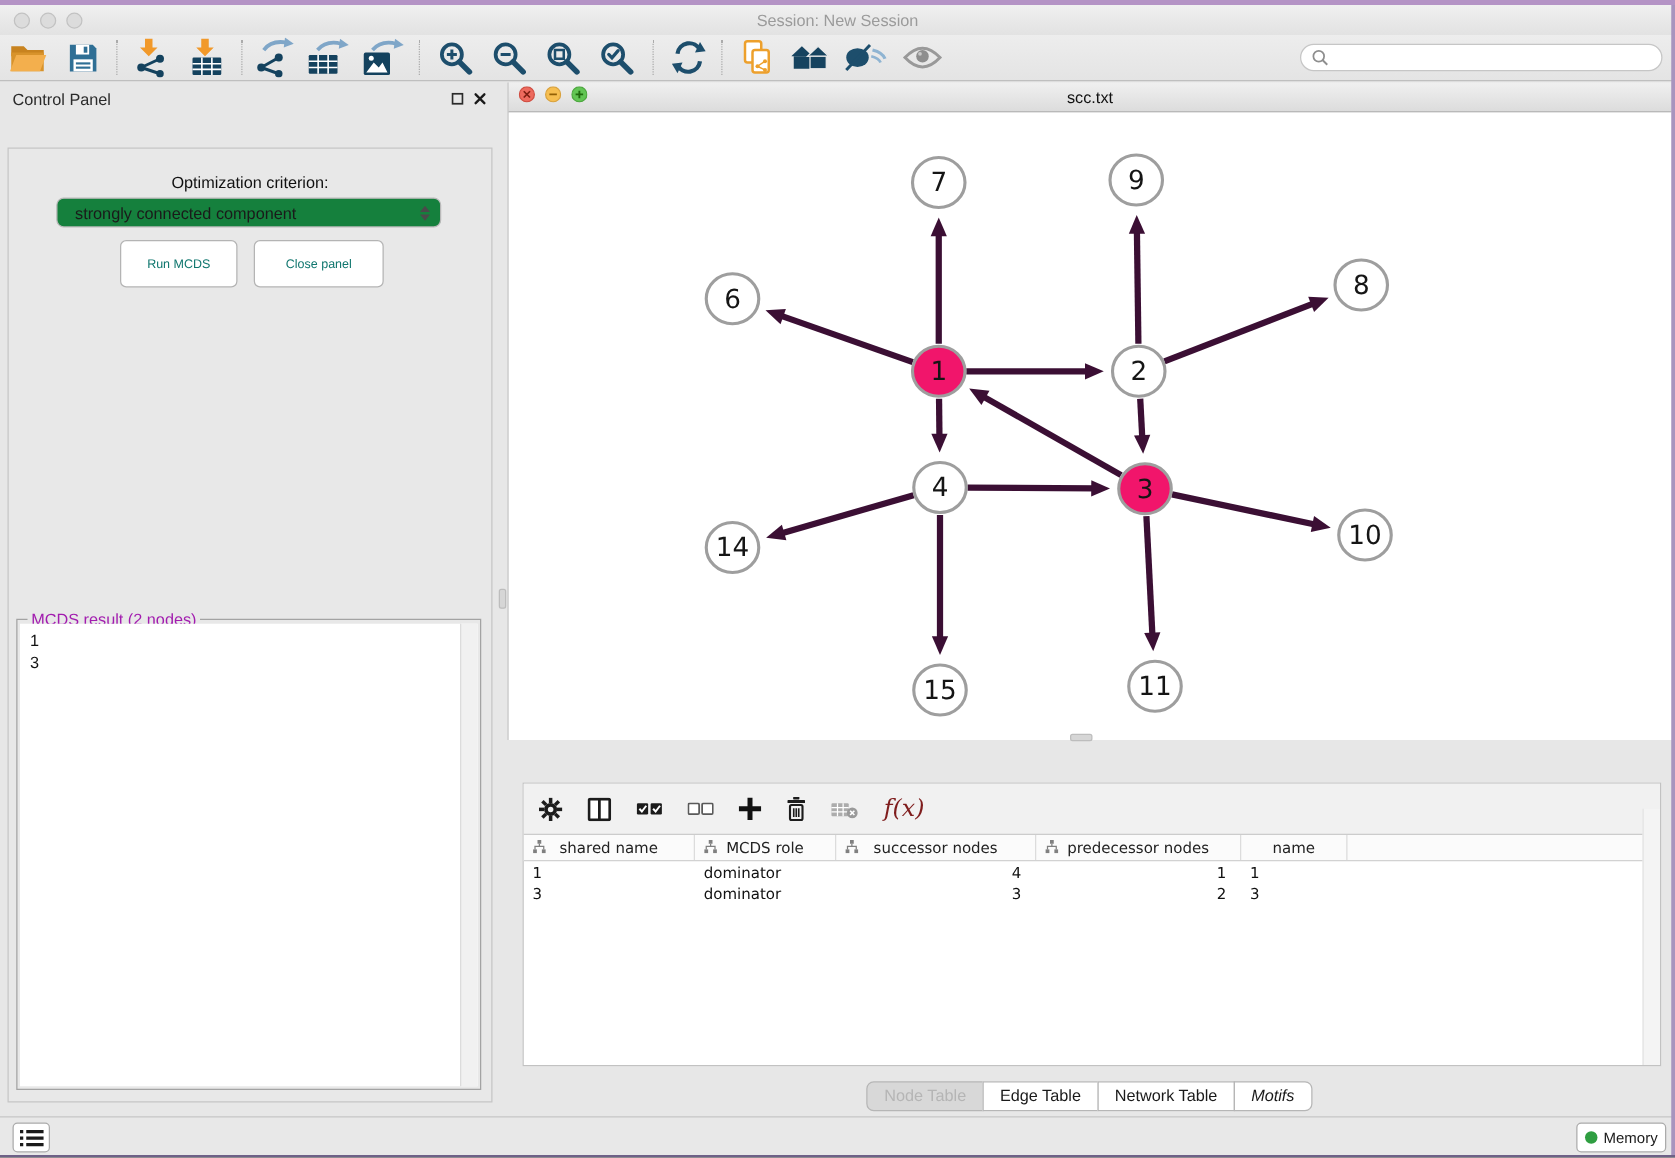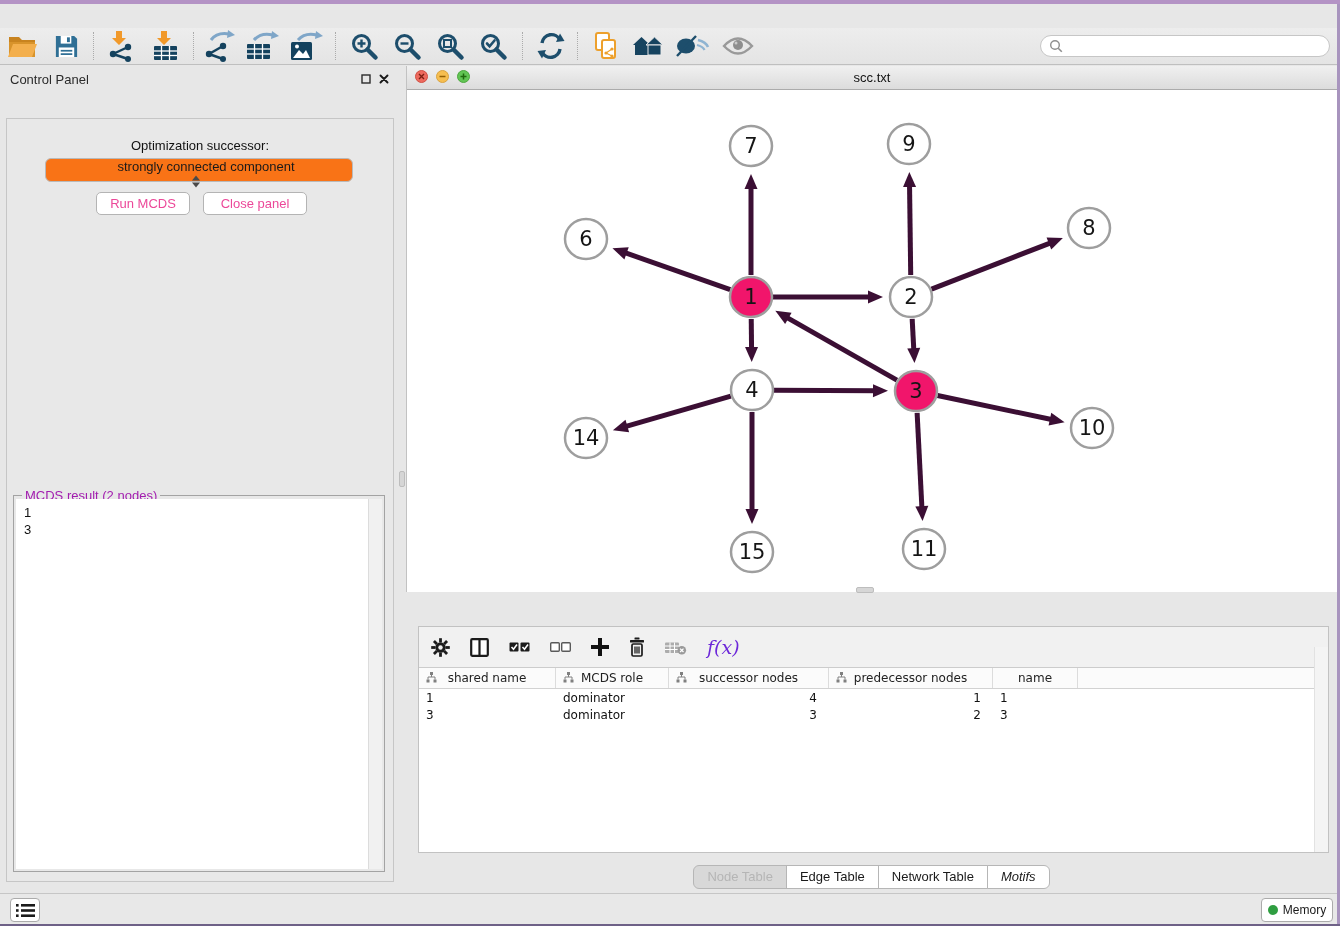--- a/index.html
+++ b/index.html
@@ -33,27 +33,27 @@
   .panel-ic{position:absolute;top:7px;width:12px;height:12px;display:flex;align-items:center;justify-content:center;}
   .cp-tabs{position:absolute;left:0;top:30px;width:100%;display:flex;justify-content:center;}
   .tab{height:20px;line-height:20px;padding:0 14px;font-size:13px;background:#fff;border:1px solid #B6B6B6;
        margin-left:-1px;cursor:default;}
   .tab:first-child{border-radius:5px 0 0 5px;margin-left:0;}
   .tab:last-child{border-radius:0 5px 5px 0;}
   .tab.sel-gray{background:#DBDBDB;color:#B3B3B3;}
   .cp-content{position:absolute;left:6px;top:52px;width:388px;height:764px;background:#E8E8E8;
               border:1px solid #C6C6C6;box-sizing:border-box;}
   .opt-label{position:absolute;top:19px;width:100%;text-align:center;font-size:13px;color:#111;}
-  .dropdown{position:absolute;left:38px;top:39px;width:308px;height:24px;background:#f97316;border:1px solid #B9B9B9;
-            border-radius:6px;display:flex;align-items:center;box-sizing:border-box;flex-direction:column;}
+  .dropdown{position:absolute;left:38px;top:39px;width:308px;height:24px;background:#15803d;border:1px solid #B9B9B9;
+            border-radius:6px;display:flex;align-items:center;box-sizing:border-box;}
   .dropdown .dval{margin-left:14px;font-size:13px;flex:1;}
   .dropdown .chev{margin-right:7px;display:flex;}
   .btn-row{position:absolute;left:0;top:73px;width:100%;height:23px;}
-  .mac-btn{position:absolute;height:23px;background:#fff;border:1px solid #B4B4B4;border-radius:5px;
-           font-size:13px;color:#ec4899;display:flex;align-items:center;justify-content:center;box-sizing:border-box;cursor:default;}
+  .mac-btn{position:absolute;height:38px;background:#fff;border:1px solid #B4B4B4;border-radius:5px;
+           font-size:10px;color:#0f766e;display:flex;align-items:center;justify-content:center;box-sizing:border-box;cursor:default;}
   .result-box{position:absolute;left:6px;top:376px;width:372px;height:377px;border:1px solid #A3A3A3;box-sizing:border-box;}
   .result-legend{position:absolute;left:8px;top:-8px;background:#E8E8E8;padding:0 3px;font-size:13px;color:#a21caf;}
   .result-white{position:absolute;left:2px;right:2px;top:3px;bottom:2px;background:#fff;}
   .result-lines{position:absolute;left:8px;top:5px;font-size:13px;line-height:17px;color:#111;white-space:pre;}
   .result-scroll{position:absolute;right:0;top:0;bottom:0;width:13px;background:#F1F1F1;border-left:1px solid #DCDCDC;}
 
   
   .v-splitter{position:absolute;left:399px;top:471px;width:6px;height:16px;background:#D6D6D6;border:1px solid #BDBDBD;border-radius:2px;box-sizing:border-box;}
   .h-splitter{position:absolute;left:856px;top:587px;width:18px;height:6px;background:#D6D6D6;border:1px solid #BDBDBD;border-radius:2px;box-sizing:border-box;}
 
@@ -64,21 +64,21 @@
                border-bottom:1px solid #ABABAB;display:flex;align-items:center;box-sizing:border-box;}
   .nw-title{position:absolute;left:0;width:100%;text-align:center;font-size:13px;color:#111;}
   .nw-canvas{position:absolute;left:0;top:24px;width:931px;height:502px;background:#fff;}
 
   
   .table-panel{position:absolute;left:406px;top:594px;width:931px;height:296px;}
   .tp-block{position:absolute;left:12px;top:32px;width:911px;height:227px;border:1px solid #C2C2C2;box-sizing:border-box;background:#fff;}
   .tp-toolbar{position:relative;height:41px;background:#F1F1F1;border-bottom:1px solid #CCCCCC;
               display:flex;align-items:center;gap:20px;padding-left:12px;box-sizing:border-box;}
   .tp-tbicon{display:flex;align-items:center;justify-content:center;cursor:default;}
-  .fx{font-family:"DejaVu Serif",serif;font-style:italic;font-size:19px;color:#6d28d9;}
+  .fx{font-family:"DejaVu Serif",serif;font-style:italic;font-size:19px;color:#7f1d1d;}
   .nt-header{display:flex;height:20px;background:#FBFBFB;border-bottom:1px solid #D2D2D2;
              font-size:12px;color:#222;font-family:"DejaVu Sans",sans-serif;}
   .th{position:relative;display:flex;align-items:center;justify-content:center;border-right:1px solid #DCDCDC;box-sizing:border-box;}
   .tree-ic{position:absolute;left:7px;top:4px;}
   .nt-body{font-size:12px;font-family:"DejaVu Sans",sans-serif;color:#111;}
   .tr{display:flex;height:17px;align-items:center;}
   .td{box-sizing:border-box;padding-left:7px;padding-right:12px;}
   .nt-scroll{position:absolute;right:0;top:20px;bottom:0;width:13px;background:#F4F4F4;border-left:1px solid #E2E2E2;}
   .tp-tabs{position:absolute;left:0;top:271px;width:100%;display:flex;justify-content:center;}
   .tab2{height:22px;line-height:22px;padding:0 13px;font-size:13px;background:#fff;border:1px solid #B6B6B6;margin-left:-1px;cursor:default;}
@@ -93,20 +93,28 @@
   .sb-mem{position:absolute;right:7px;top:4px;width:72px;height:24px;background:#fff;border:1px solid #ABABAB;border-radius:4px;
           display:flex;align-items:center;justify-content:center;gap:5px;font-size:12px;box-sizing:border-box;}
   .mem-dot{width:10px;height:10px;border-radius:50%;background:#2F9E41;}
 </style>
 </head>
 <body>
 
 <div class="app">
   <div class="edge-top"></div>
 
+  <div class="titlebar">
+    <div class="lights">
+      <span class="light"></span>
+      <span class="light"></span>
+      <span class="light"></span>
+    </div>
+    <div class="main-title">Session: New Session</div>
+  </div>
 
   <div class="toolbar">
     <div class="ticon" style="left:5px">
       <svg width="30" height="25" viewBox="0 0 30 25">
         <path d="M1 3 h10 l3 3 h13 v5 H1 Z" fill="#C8831F"></path>
           <rect x="1" y="8" width="26" height="15" fill="#D8932B"></rect>
         <path d="M5 10 h24 l-5 13 H0 Z" fill="#F3AF4D"></path>
         </svg>
     </div>
     <div class="ticon" style="left:48px">
@@ -272,21 +280,21 @@
             <rect x="1" y="1" width="8" height="8" stroke="#2b2b2b" stroke-width="1.4" fill="none"></rect>
           </svg>
         </span>
       <span class="panel-ic" style="right:10px">
         <svg width="10" height="10" viewBox="0 0 10 10">
             <path d="M1.5 1.5 L8.5 8.5 M8.5 1.5 L1.5 8.5" stroke="#1a1a1a" stroke-width="1.9" stroke-linecap="round"></path>
           </svg>
         </span>
     </div>
     <div class="cp-content">
-      <div class="opt-label">Optimization successor:</div>
+      <div class="opt-label">Optimization criterion:</div>
       <div class="dropdown">
         <span class="dval">strongly connected component</span>
         <span class="chev">
           <svg width="10" height="15" viewBox="0 0 10 15">
               <polygon points="5,1.5 9,6.5 1,6.5" fill="#4a4a4a"></polygon>
               <polygon points="5,13.5 1,8.5 9,8.5" fill="#4a4a4a"></polygon>
             </svg>
           </span>
       </div>
       <div class="btn-row">

